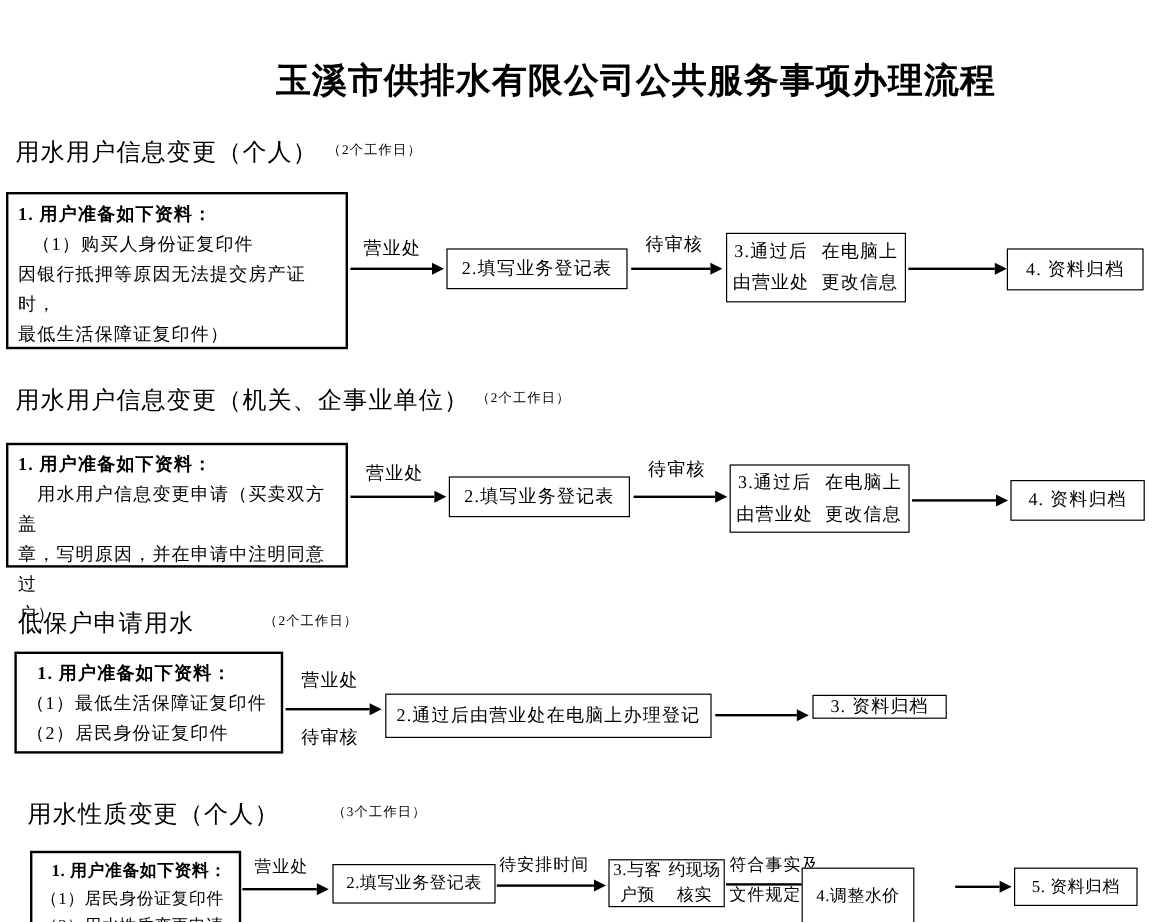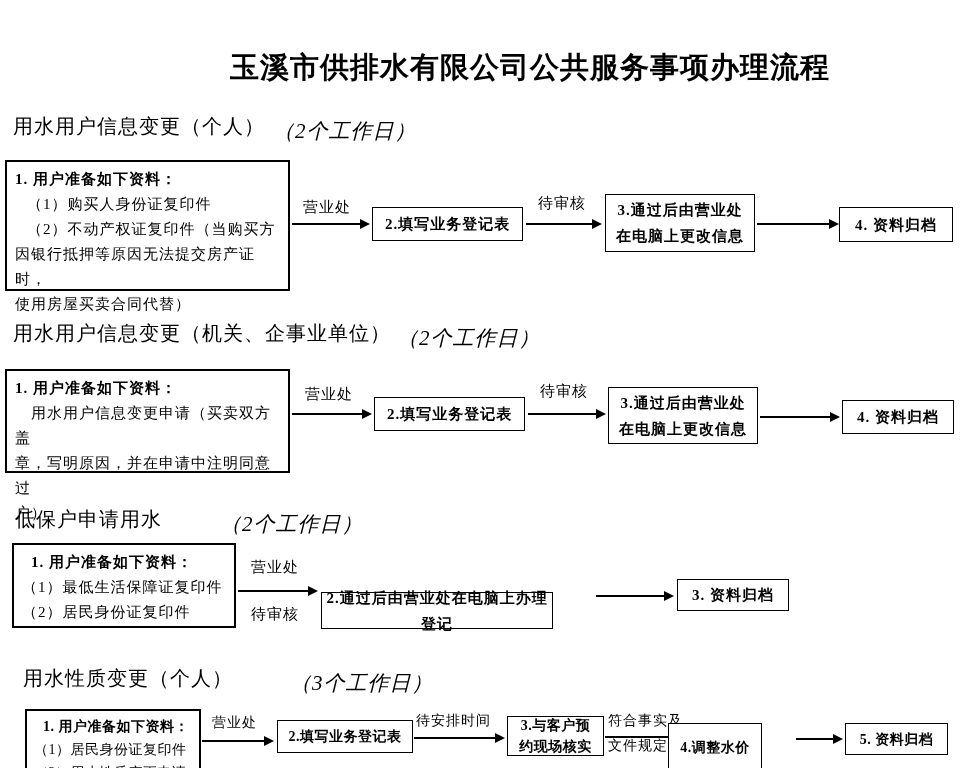--- a/index.html
+++ b/index.html
@@ -2,29 +2,29 @@
 <html><head>
 <meta charset="utf-8">
 <style>
   html,body{margin:0;padding:0;background:#fff;}
   .page{position:relative;width:967px;height:768px;background:#fff;color:#000;
         font-family:"Liberation Serif",serif;overflow:hidden;margin-top:36px;}
   .title{position:absolute;left:100px;top:12px;width:860px;text-align:center;
          font-size:29px;font-weight:bold;letter-spacing:1px;white-space:nowrap;
          font-family:"Liberation Sans",sans-serif;}
   .h{position:absolute;font-weight:normal;font-size:20px;letter-spacing:1px;white-space:nowrap;}
-  .dur{position:absolute;font-size:21px;letter-spacing:1px;white-space:nowrap;font-style:italic;}
+  .dur{position:absolute;font-size:11px;letter-spacing:1px;white-space:nowrap;}
   .prep{position:absolute;border:2px solid #000;box-sizing:border-box;background:#fff;
         font-size:15px;line-height:25px;letter-spacing:1px;padding:5px 8px;}
   .prep .bt{font-weight:bold;font-family:Liberation Serif, serif;}
   .ind{padding-left:12px;}
   .tind{padding-left:9px;}
   .step{position:absolute;border:1px solid #000;box-sizing:border-box;background:#fff;
-        display:flex;flex-direction:column;align-items:center;justify-content:center;
-        text-align:center;font-weight:bold;font-size:15px;letter-spacing:1px;line-height:26px;}
+        display:flex;flex-direction:row;align-items:center;justify-content:center;
+        text-align:center;font-weight:normal;font-size:15px;letter-spacing:1px;line-height:26px;}
   .arrow{position:absolute;height:2px;background:#000;}
   .arrow::after{content:"";position:absolute;right:-10px;top:-4px;width:0;height:0;
         border:5px solid transparent;border-left:10px solid #000;border-right:none;}
   .lbl{position:absolute;white-space:nowrap;font-size:15px;letter-spacing:1px;}
   .f14{font-size:14px;}
   .prep.f14{line-height:23px;padding:4px 7px;letter-spacing:0.5px;}
   .step.f14{line-height:21px;letter-spacing:0.5px;}
 </style>
 </head>
 <body>
@@ -33,23 +33,22 @@
 
   <div class="title">玉溪市供排水有限公司公共服务事项办理流程</div>
 
   <div>
     <div class="h" style="left:13px;top:77px">用水用户信息变更（个人）</div>
     <div class="dur" style="left:273px;top:81px">（2个工作日）</div>
 
     <div class="prep" style="left:5px;top:124px;width:285px;height:131px">
       <div class="bt">1. 用户准备如下资料：</div>
       <div class="ind">（1）购买人身份证复印件</div>
-      <div class="ind">（2）不动产权证复印件（当购买方</div>
       <div>因银行抵押等原因无法提交房产证时，</div>
-      <div>使用房屋买卖合同代替）</div>
+      <div>最低生活保障证复印件）</div>
     </div>
 
     <div class="lbl" style="left:303px;top:162px">营业处</div>
     <div class="arrow" style="left:292px;top:187px;width:68px"></div>
 
     <div class="step" style="left:372px;top:171px;width:151px;height:34px">2.填写业务登记表</div>
 
     <div class="lbl" style="left:538px;top:158px">待审核</div>
     <div class="arrow" style="left:526px;top:187px;width:66px"></div>
 
@@ -99,30 +98,30 @@
     <div class="prep" style="left:12px;top:507px;width:224px;height:85px">
       <div class="bt tind">1. 用户准备如下资料：</div>
       <div>（1）最低生活保障证复印件</div>
       <div>（2）居民身份证复印件</div>
     </div>
 
     <div class="lbl" style="left:251px;top:522px">营业处</div>
     <div class="arrow" style="left:238px;top:554px;width:70px"></div>
     <div class="lbl" style="left:251px;top:569px">待审核</div>
 
-    <div class="step" style="left:321px;top:556px;width:232px;height:37px">2.通过后由营业处在电脑上办理登记</div>
+    <div class="step" style="left:321px;top:542px;width:272px;height:37px">2.通过后由营业处在电脑上办理登记</div>
 
     <div class="arrow" style="left:596px;top:559px;width:68px"></div>
 
-    <div class="step" style="left:677px;top:543px;width:112px;height:32px">3. 资料归档</div>
+    <div class="step" style="left:677px;top:543px;width:112px;height:20px">3. 资料归档</div>
   </div>
 
   <div>
     <div class="h" style="left:23px;top:629px">用水性质变更（个人）</div>
-    <div class="dur" style="left:290px;top:633px">（3个工作日）</div>
+    <div class="dur" style="left:277px;top:633px">（3个工作日）</div>
 
     <div class="prep f14" style="left:25px;top:673px;width:176px;height:78px">
       <div class="bt tind">1. 用户准备如下资料：</div>
       <div>（1）居民身份证复印件</div>
       <div>（2）用水性质变更申请</div>
     </div>
 
     <div class="lbl f14" style="left:212px;top:678px">营业处</div>
     <div class="arrow" style="left:202px;top:704px;width:62px"></div>
 

